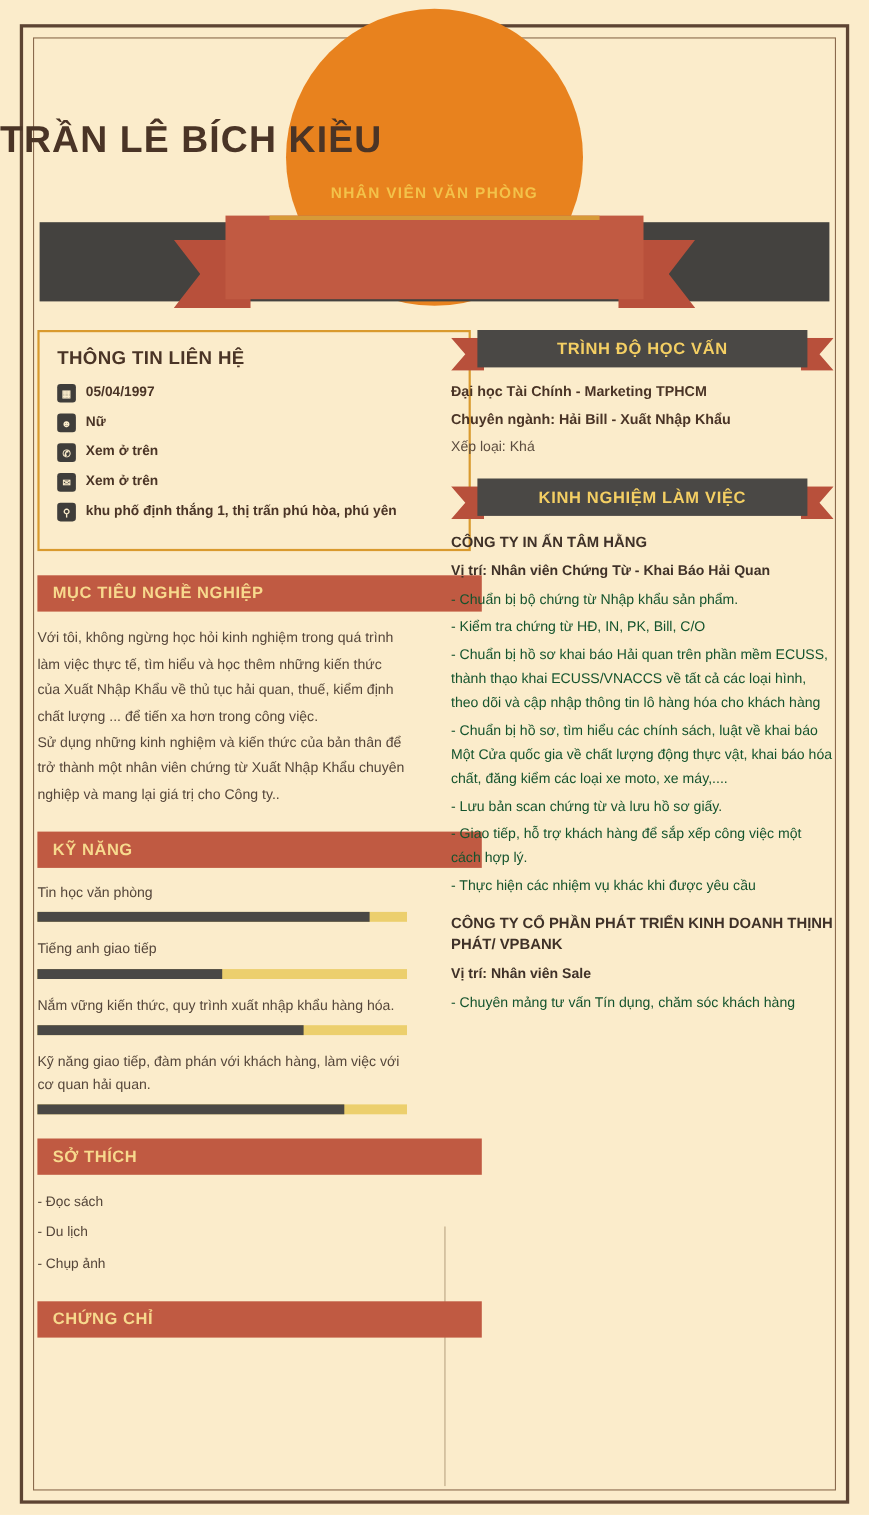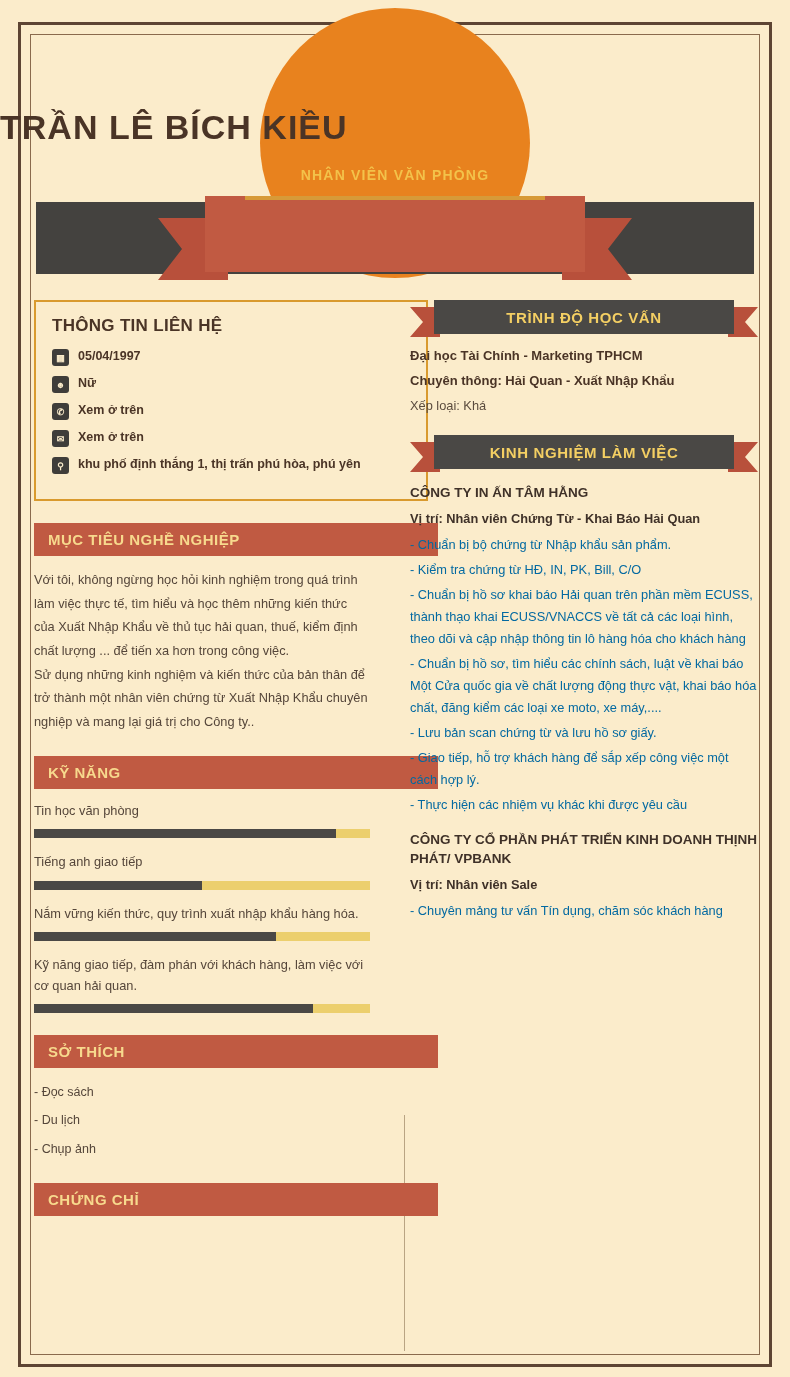--- a/index.html
+++ b/index.html
@@ -294,21 +294,21 @@
   }
   .exp-role {
     font-size: 12.8px;
     font-weight: bold;
     color: #3f3128;
     margin-bottom: 8px;
   }
   .exp-item {
     font-size: 12.8px;
     line-height: 1.72;
-    color: #0369a1;
+    color: #14532d;
     margin-bottom: 3px;
   }
 </style>
 </head>
 <body>
 
 <div id="page">
 
   <div class="frame-outer"></div>
   <div class="frame-inner"></div>
@@ -398,21 +398,21 @@
 
     <div class="col-right">
 
       <div class="ribbon-head">
         <div class="flag l"></div>
         <div class="flag r"></div>
         <div class="bar"></div>
         <div class="lbl">TRÌNH ĐỘ HỌC VẤN</div>
       </div>
       <div class="edu-line-b">Đại học Tài Chính - Marketing TPHCM</div>
-      <div class="edu-line-b">Chuyên thông: Hải Quan - Xuất Nhập Khẩu</div>
+      <div class="edu-line-b">Chuyên ngành: Hải Bill - Xuất Nhập Khẩu</div>
       <div class="edu-line">Xếp loại: Khá</div>
 
       <div class="ribbon-head" style="margin-top:22px;">
         <div class="flag l"></div>
         <div class="flag r"></div>
         <div class="bar"></div>
         <div class="lbl">KINH NGHIỆM LÀM VIỆC</div>
       </div>
 
       <div>

